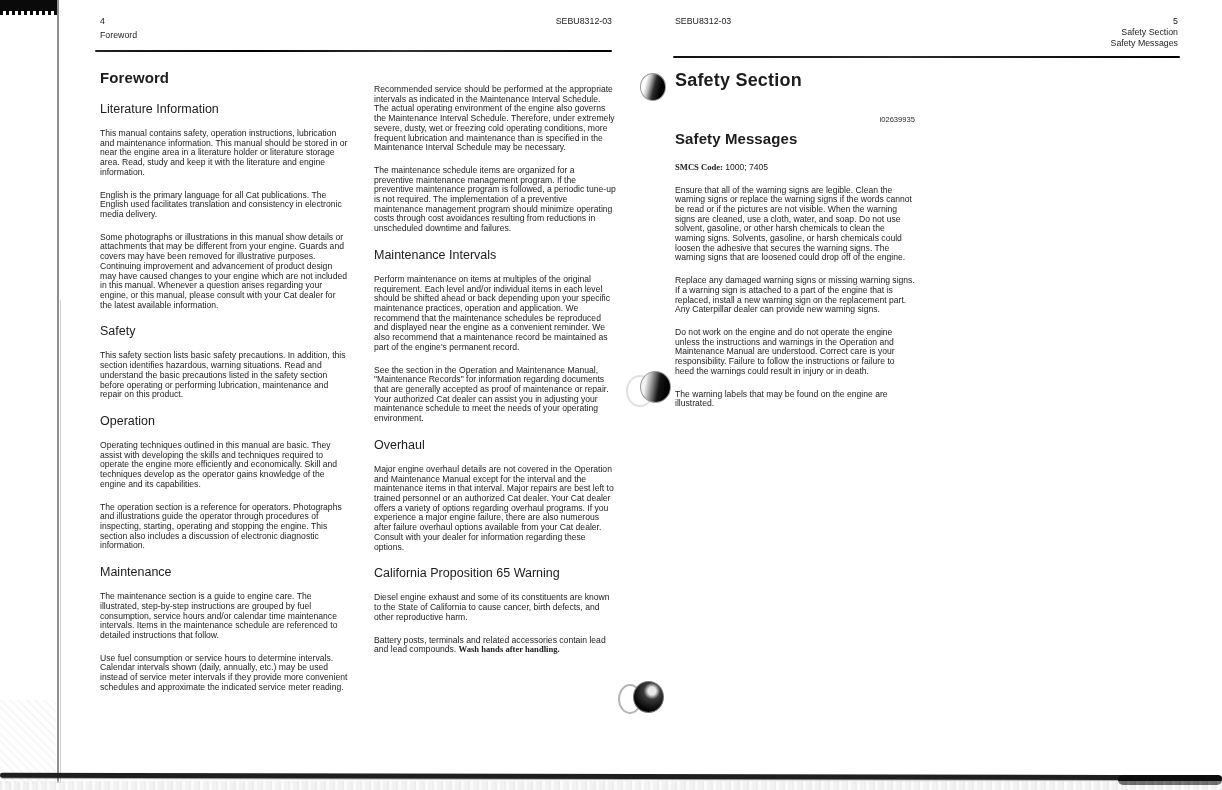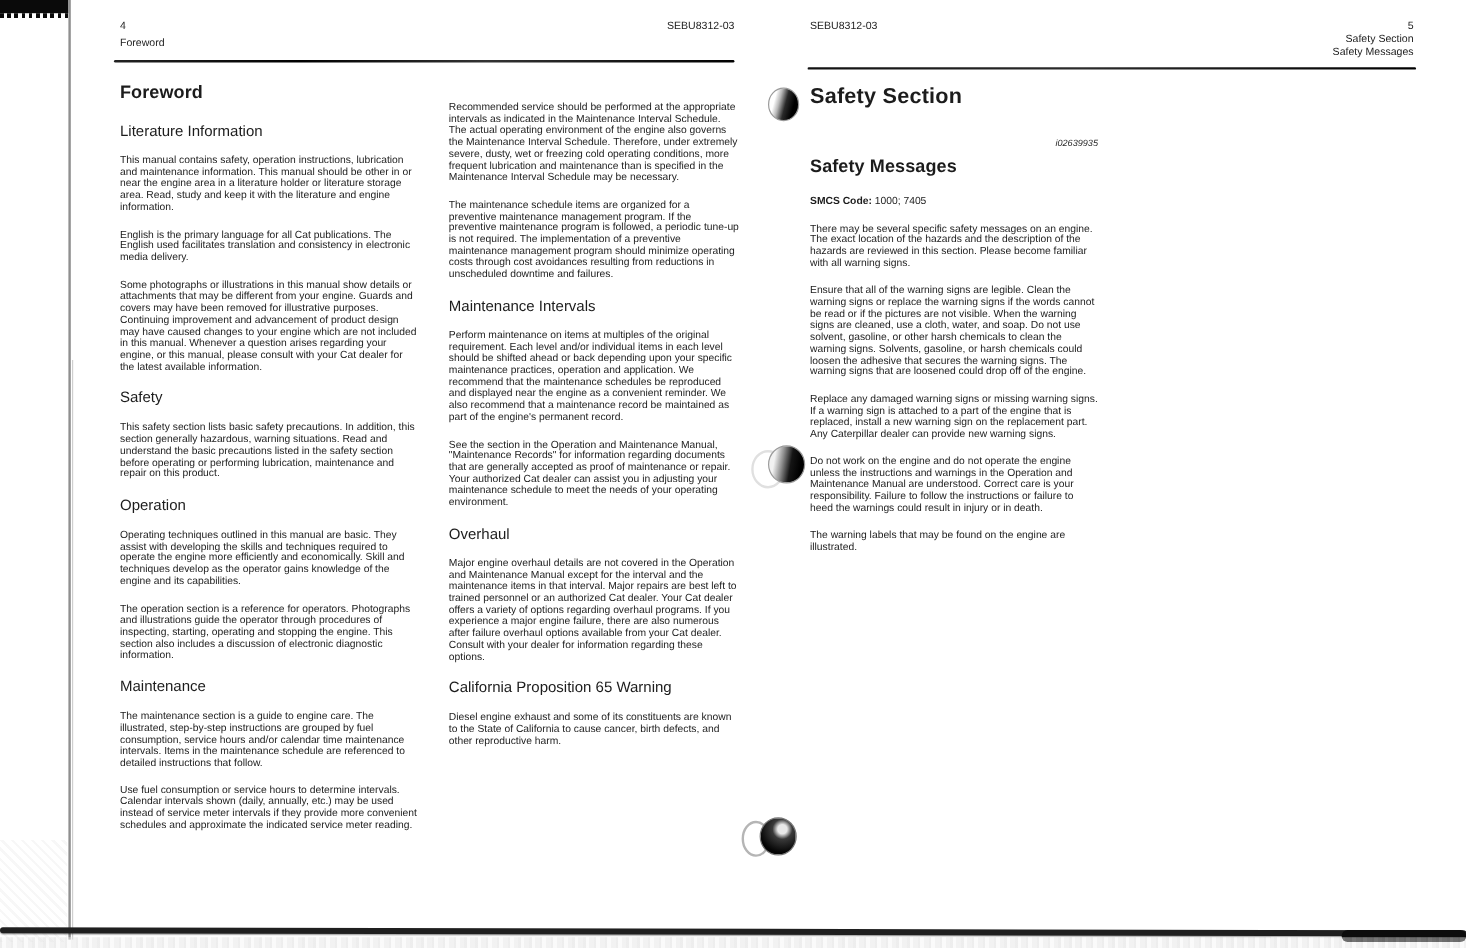--- a/index.html
+++ b/index.html
@@ -53,22 +53,22 @@
   .lp-col1{left:100px;top:70px;width:248px;}
   .lp-col2{left:374px;top:72px;width:242px;}
   .rp-col{left:675px;top:70px;width:240px;}
   
   .blk{margin:13px 0 9px;}
   .blk.p{font-size:8.6px;}
   .blk.h0{font-size:18px;font-weight:700;margin:0 0 26px;letter-spacing:.2px;}
   .blk.h1{font-size:15px;font-weight:700;margin:0 0 15px;letter-spacing:.1px;}
   .blk.h2{font-size:12.5px;font-weight:400;margin:14px 0 9px;}
   .blk.h1 + .blk.h2{margin-top:0;}
-  .blk.ref{font-size:7.6px;text-align:right;margin:0 0 6px;color:#2a2a2a;font-style:italic;}
-  strong{font-weight:700;}
+  .blk.ref{font-size:7.6px;text-align:right;margin:0 0 6px;color:#2a2a2a;}
+  strong{font-weight:700;font-family:Liberation Serif, serif;}
 </style>
 </head>
 <body>
 
 <div class="abs topbar"></div>
 <div class="abs topbar-teeth"></div>
 <div class="abs vline"></div>
 <div class="abs vline2"></div>
 <div class="abs corner-speckle"></div>
 
@@ -81,49 +81,49 @@
 <div class="abs hdr rp-right">
   <div>5</div>
   <div>Safety Section</div>
   <div>Safety Messages</div>
 </div>
 <div class="abs rp-rule"></div>
 
 <div class="abs col lp-col1">
     <div class="blk h1">Foreword</div>
     <div class="blk h2">Literature Information</div>
-    <div class="blk p">This manual contains safety, operation instructions, lubrication and maintenance information. This manual should be other in or near the engine area in a literature holder or literature storage area. Read, study and keep it with the literature and engine information.</div>
+    <div class="blk p">This manual contains safety, operation instructions, lubrication and maintenance information. This manual should be stored in or near the engine area in a literature holder or literature storage area. Read, study and keep it with the literature and engine information.</div>
     <div class="blk p">English is the primary language for all Cat publications. The English used facilitates translation and consistency in electronic media delivery.</div>
     <div class="blk p">Some photographs or illustrations in this manual show details or attachments that may be different from your engine. Guards and covers may have been removed for illustrative purposes. Continuing improvement and advancement of product design may have caused changes to your engine which are not included in this manual. Whenever a question arises regarding your engine, or this manual, please consult with your Cat dealer for the latest available information.</div>
     <div class="blk h2">Safety</div>
-    <div class="blk p">This safety section lists basic safety precautions. In addition, this section generally hazardous, warning situations. Read and understand the basic precautions listed in the safety section before operating or performing lubrication, maintenance and repair on this product.</div>
+    <div class="blk p">This safety section lists basic safety precautions. In addition, this section identifies hazardous, warning situations. Read and understand the basic precautions listed in the safety section before operating or performing lubrication, maintenance and repair on this product.</div>
     <div class="blk h2">Operation</div>
     <div class="blk p">Operating techniques outlined in this manual are basic. They assist with developing the skills and techniques required to operate the engine more efficiently and economically. Skill and techniques develop as the operator gains knowledge of the engine and its capabilities.</div>
     <div class="blk p">The operation section is a reference for operators. Photographs and illustrations guide the operator through procedures of inspecting, starting, operating and stopping the engine. This section also includes a discussion of electronic diagnostic information.</div>
     <div class="blk h2">Maintenance</div>
     <div class="blk p">The maintenance section is a guide to engine care. The illustrated, step-by-step instructions are grouped by fuel consumption, service hours and/or calendar time maintenance intervals. Items in the maintenance schedule are referenced to detailed instructions that follow.</div>
     <div class="blk p">Use fuel consumption or service hours to determine intervals. Calendar intervals shown (daily, annually, etc.) may be used instead of service meter intervals if they provide more convenient schedules and approximate the indicated service meter reading.</div>
   </div>
 <div class="abs col lp-col2">
     <div class="blk p">Recommended service should be performed at the appropriate intervals as indicated in the Maintenance Interval Schedule. The actual operating environment of the engine also governs the Maintenance Interval Schedule. Therefore, under extremely severe, dusty, wet or freezing cold operating conditions, more frequent lubrication and maintenance than is specified in the Maintenance Interval Schedule may be necessary.</div>
     <div class="blk p">The maintenance schedule items are organized for a preventive maintenance management program. If the preventive maintenance program is followed, a periodic tune-up is not required. The implementation of a preventive maintenance management program should minimize operating costs through cost avoidances resulting from reductions in unscheduled downtime and failures.</div>
     <div class="blk h2">Maintenance Intervals</div>
     <div class="blk p">Perform maintenance on items at multiples of the original requirement. Each level and/or individual items in each level should be shifted ahead or back depending upon your specific maintenance practices, operation and application. We recommend that the maintenance schedules be reproduced and displayed near the engine as a convenient reminder. We also recommend that a maintenance record be maintained as part of the engine's permanent record.</div>
     <div class="blk p">See the section in the Operation and Maintenance Manual, "Maintenance Records" for information regarding documents that are generally accepted as proof of maintenance or repair. Your authorized Cat dealer can assist you in adjusting your maintenance schedule to meet the needs of your operating environment.</div>
     <div class="blk h2">Overhaul</div>
     <div class="blk p">Major engine overhaul details are not covered in the Operation and Maintenance Manual except for the interval and the maintenance items in that interval. Major repairs are best left to trained personnel or an authorized Cat dealer. Your Cat dealer offers a variety of options regarding overhaul programs. If you experience a major engine failure, there are also numerous after failure overhaul options available from your Cat dealer. Consult with your dealer for information regarding these options.</div>
     <div class="blk h2">California Proposition 65 Warning</div>
     <div class="blk p">Diesel engine exhaust and some of its constituents are known to the State of California to cause cancer, birth defects, and other reproductive harm.</div>
+    <div class="blk p">Battery posts, terminals and related accessories contain lead and lead compounds. <strong>Wash hands after handling.</strong></div>
   </div>
 <div class="abs col rp-col">
     <div class="blk h0">Safety Section</div>
     <div class="blk ref">i02639935</div>
     <div class="blk h1">Safety Messages</div>
     <div class="blk p"><strong>SMCS Code: </strong>1000; 7405</div>
-    <div class="blk p">There may be several specific safety messages on an engine. The exact location of the hazards and the description of the hazards are reviewed in this section. Please become familiar with all warning signs.</div>
     <div class="blk p">Ensure that all of the warning signs are legible. Clean the warning signs or replace the warning signs if the words cannot be read or if the pictures are not visible. When the warning signs are cleaned, use a cloth, water, and soap. Do not use solvent, gasoline, or other harsh chemicals to clean the warning signs. Solvents, gasoline, or harsh chemicals could loosen the adhesive that secures the warning signs. The warning signs that are loosened could drop off of the engine.</div>
     <div class="blk p">Replace any damaged warning signs or missing warning signs. If a warning sign is attached to a part of the engine that is replaced, install a new warning sign on the replacement part. Any Caterpillar dealer can provide new warning signs.</div>
     <div class="blk p">Do not work on the engine and do not operate the engine unless the instructions and warnings in the Operation and Maintenance Manual are understood. Correct care is your responsibility. Failure to follow the instructions or failure to heed the warnings could result in injury or in death.</div>
     <div class="blk p">The warning labels that may be found on the engine are illustrated.</div>
   </div>
 
 <div class="abs hole hole1"></div>
 <div class="abs ring2"></div>
 <div class="abs hole hole2"></div>
 <div class="abs ring3"></div>

